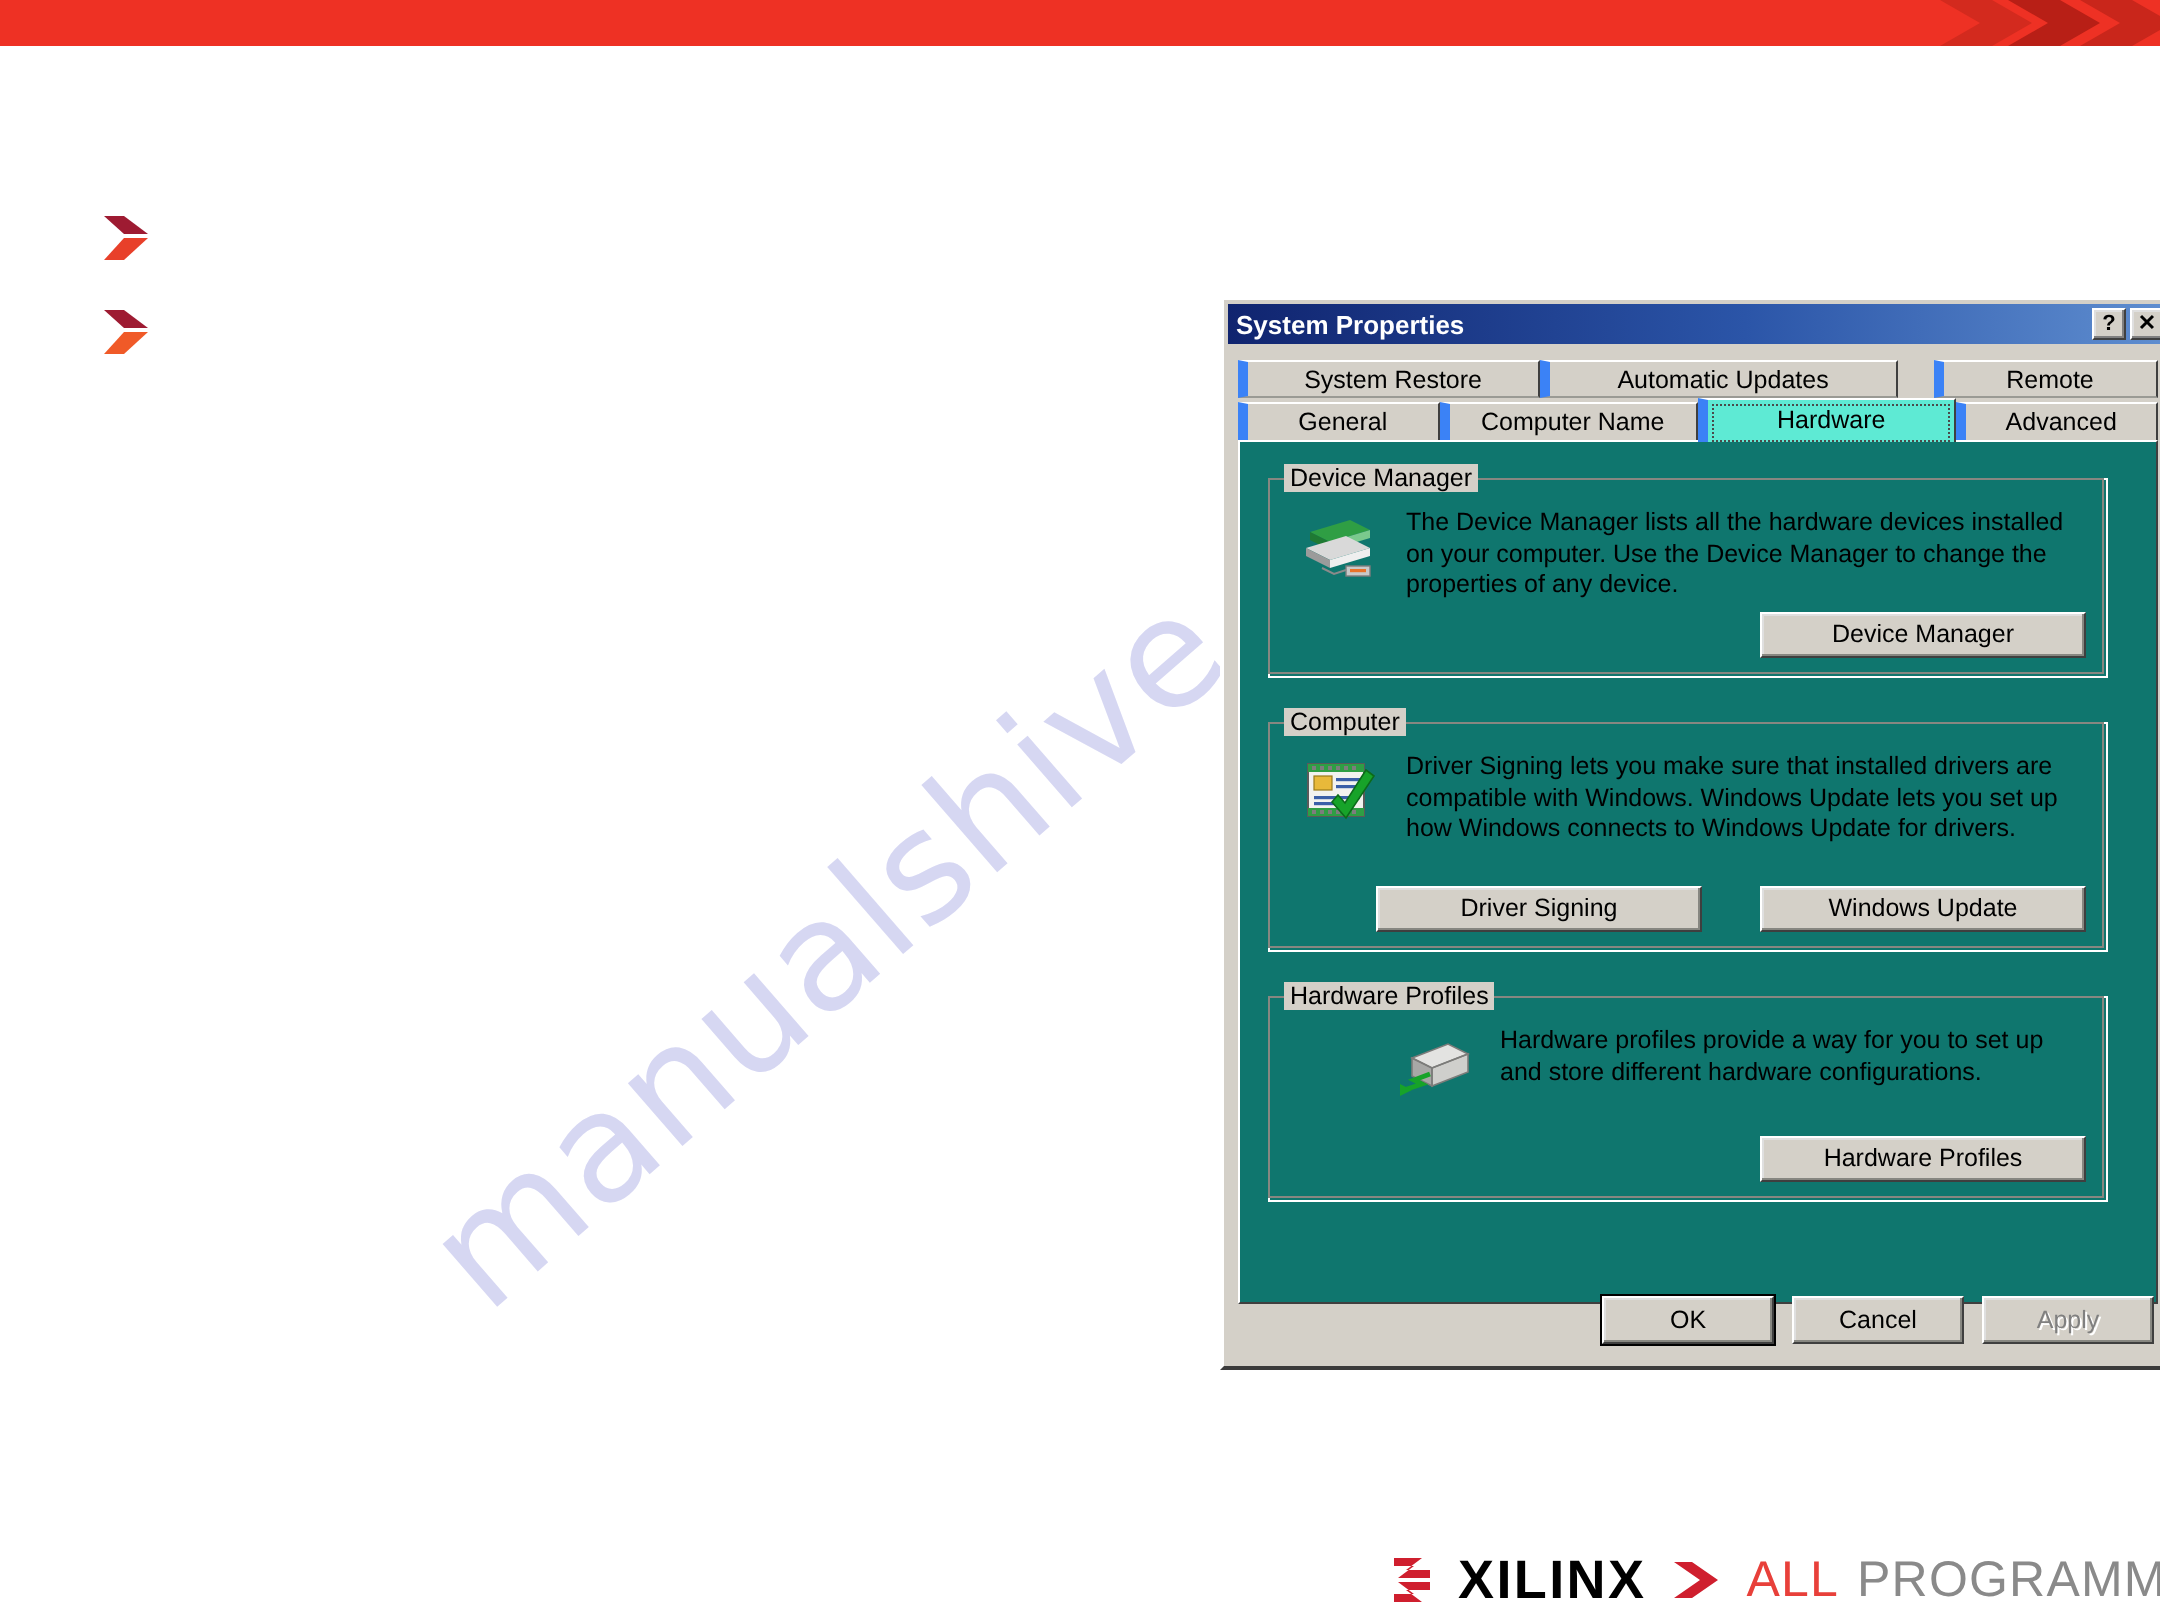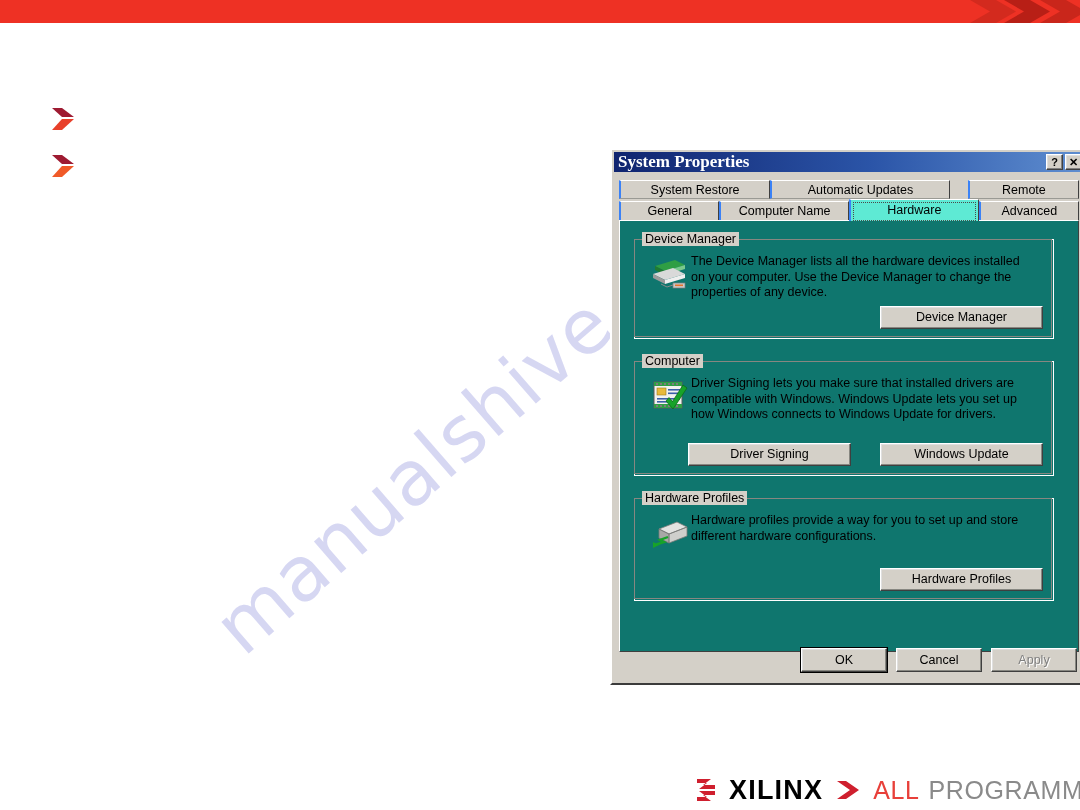--- a/index.html
+++ b/index.html
@@ -112,26 +112,25 @@
     height: 20px;
     margin: 2px 2px 0 2px;
     background: linear-gradient(to right, #10246f 0%, #2b55a8 55%, #5f8ed0 100%);
     display: flex;
     align-items: center;
     padding: 0 2px 0 4px;
     box-sizing: border-box;
   }
   .titlebar-text {
     color: #ffffff;
-    font-size: 17px;
+    font-size: 13px;
     font-weight: bold;
     flex: 1;
     white-space: nowrap;
     overflow: hidden;
-    font-family: Liberation Serif, serif;
   }
   .title-btn {
     width: 17px; height: 16px;
     margin-left: 2px;
     background: #d4d0c8;
     border-top: 1px solid #ffffff;
     border-left: 1px solid #ffffff;
     border-right: 1px solid #404040;
     border-bottom: 1px solid #404040;
     box-shadow: inset -1px -1px 0 #808080, inset 1px 1px 0 #dfdfdf;
@@ -154,21 +153,21 @@
     height: 21px;
     align-items: flex-end;
   }
   .tab {
     flex: 1;
     height: 19px;
     line-height: 18px;
     text-align: center;
     background: #d4d0c8;
     border-top: 1px solid #ffffff;
-    border-left: 2px solid #3b82f6;
+    border-left: 5px solid #3b82f6;
     border-right: 1px solid #3f3f3f;
     box-sizing: border-box;
     font-size: 12.5px;
     white-space: nowrap;
     cursor: default;
     position: relative;
   }
   .tabrow.row1 .tab { border-bottom: 1px solid #9a9a94; }
   .tab.wide-2 { flex: 1.55; }
   .tab.wide-15 { flex: 1.3; }
@@ -222,21 +221,21 @@
     padding: 0 3px;
     font-size: 12.5px;
     line-height: 14px;
     white-space: nowrap;
     z-index: 2;
   }
   .group-body {
     position: relative;
     padding: 14px 12px 0 12px;
     display: flex;
-    gap: 0;
+    gap: 12px;
   }
   .group-text {
     font-size: 12.5px;
     line-height: 15.5px;
     max-width: 330px;
   }
   .icon-slot {
     width: 42px;
     min-width: 42px;
     height: 40px;
@@ -403,21 +402,21 @@
         <div class="group-text">Driver Signing lets you make sure that installed drivers are compatible with Windows. Windows Update lets you set up how Windows connects to Windows Update for drivers.</div>
       </div>
       <div class="btn gb-btn" style="right:10px; bottom:9px; width:163px;">
         <span>Windows Update</span>
       </div>
       <div class="btn gb-btn" style="left:53px; bottom:9px; width:163px;">
         <span>Driver Signing</span>
       </div>
     </div>
 
-    <div class="groupbox" style="left:14px; top:277px; width:420px; height:103px;">
+    <div class="groupbox" style="left:14px; top:277px; width:420px; height:103px;padding-left:47px;">
       <span class="groupbox-inner"></span>
       <span class="group-legend">Hardware Profiles</span>
       <div class="group-body">
         <div class="icon-slot">
           <svg viewBox="0 0 42 40" width="42" height="40">
             <polygon points="10,16 28,9 38,14 20,21" fill="#e3e3e1"></polygon>
             <polygon points="10,16 20,21 20,30 10,25" fill="#a8a8a6"></polygon>
             <polygon points="20,21 38,14 38,23 20,30" fill="#cfcfcc"></polygon>
             <polygon points="10,16 28,9 38,14 20,21" fill="none" stroke="#7c7c7a" stroke-width="0.8"></polygon>
             <polygon points="10,16 20,21 20,30 10,25" fill="none" stroke="#7c7c7a" stroke-width="0.8"></polygon>

